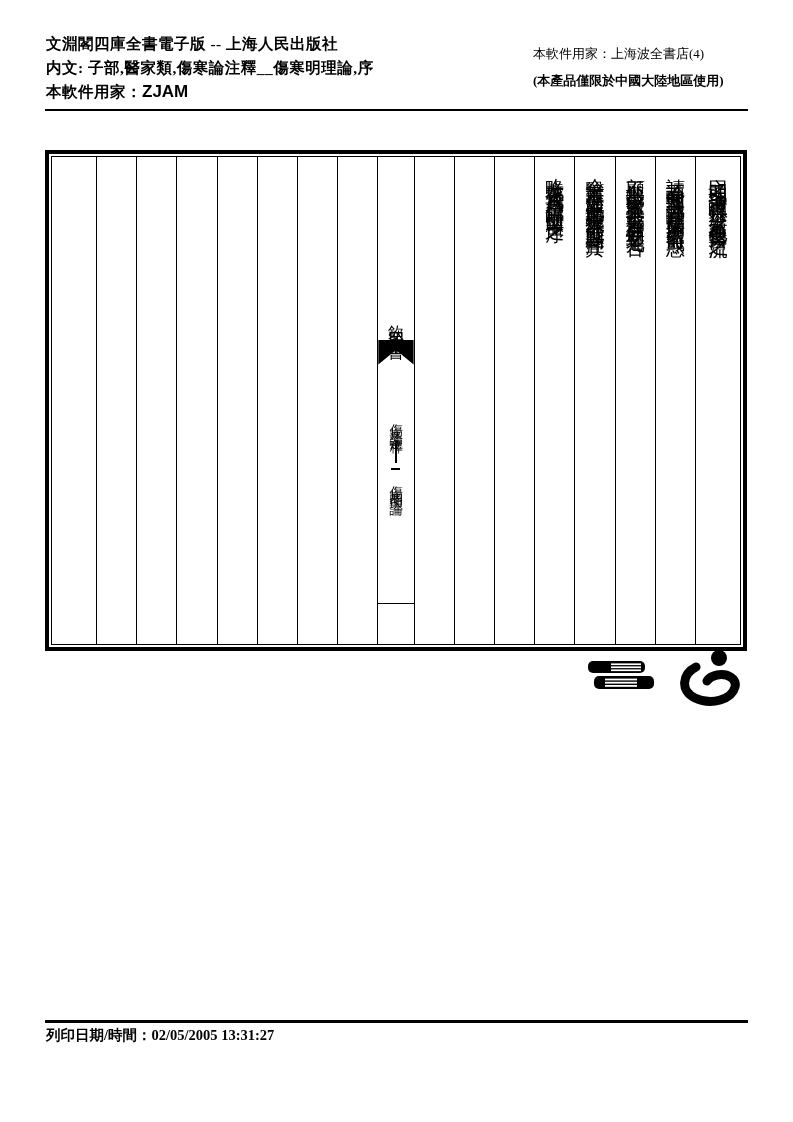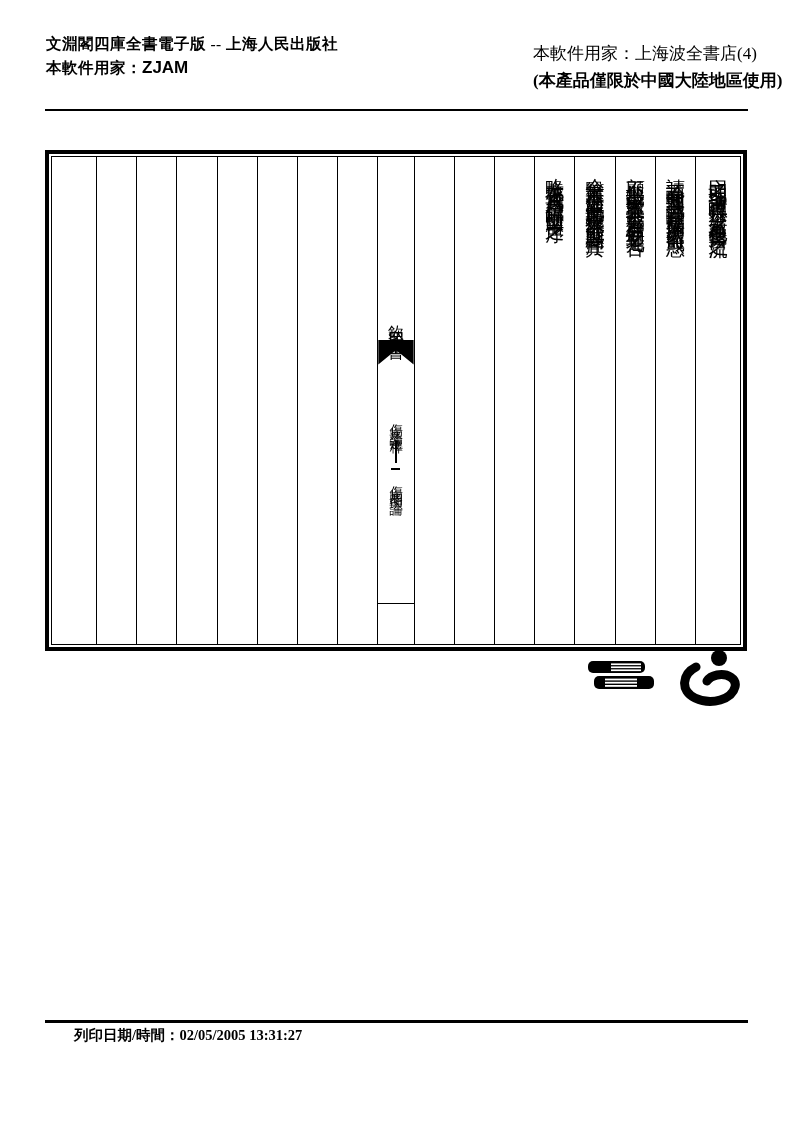--- a/index.html
+++ b/index.html
@@ -12,21 +12,21 @@
   
   .header-left{
     position:absolute;left:46px;top:32px;
     font-weight:bold;font-size:15.5px;line-height:24px;letter-spacing:.5px;
     white-space:nowrap;
   }
   .user-name{
     font-family:"Liberation Sans",sans-serif;font-size:17px;letter-spacing:0;
   }
   .header-right{
-    position:absolute;left:533px;top:46px;font-size:17px;line-height:16px;
+    position:absolute;left:533px;top:46px;font-size:13px;line-height:16px;
     white-space:nowrap;
   }
   .header-right .hr-line2{margin-top:11px;font-weight:bold;}
   .rule{position:absolute;background:#000;}
   .header-rule{left:45px;top:109px;width:703px;height:2px;}
   
   .sheet{
     position:absolute;left:45px;top:150px;width:702px;height:501px;
     border:4px solid #000;box-sizing:border-box;background:#fff;
   }
@@ -57,28 +57,29 @@
   .bx-sep-h{width:9px;height:2px;background:#000;margin-top:5px;flex:0 0 auto;}
   .bx-sub{writing-mode:vertical-rl;text-orientation:upright;font-size:13.5px;letter-spacing:4px;line-height:1;margin-top:5px;}
   .bx-line{position:absolute;left:0;right:0;bottom:40px;height:1px;background:#000;}
   
   .books-logo{position:absolute;left:587px;top:659px;}
   .brush-logo{position:absolute;left:676px;top:649px;}
   
   .footer-rule{left:45px;top:1020px;width:703px;height:3px;}
   .footer-text{
     position:absolute;left:46px;top:1026px;
-    font-weight:bold;font-size:14.5px;line-height:19px;white-space:nowrap;margin-left:28px;
+    font-weight:bold;font-size:14.5px;line-height:19px;white-space:nowrap;
   }
 </style>
 </head>
 <body>
 
 <div class="header-left">
   <div>文淵閣四庫全書電子版 -- 上海人民出版社</div>
+  <div>内文: 子部,醫家類,傷寒論注釋__傷寒明理論,序</div>
   <div><span>本軟件用家：</span><span class="user-name">ZJAM</span></div>
 </div>
 
 <div class="header-right">
   <div>本軟件用家：上海波全書店(4)</div>
   <div class="hr-line2">(本產品僅限於中國大陸地區使用)</div>
 </div>
 
 <div class="rule header-rule"></div>
 

